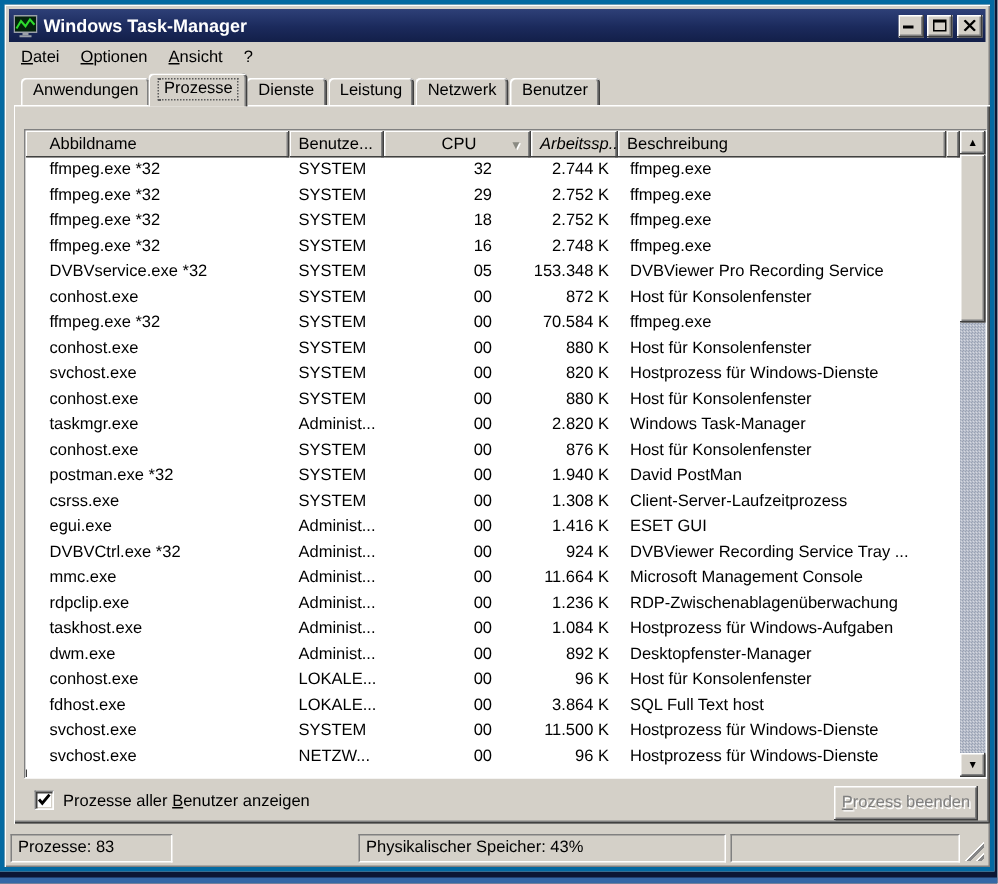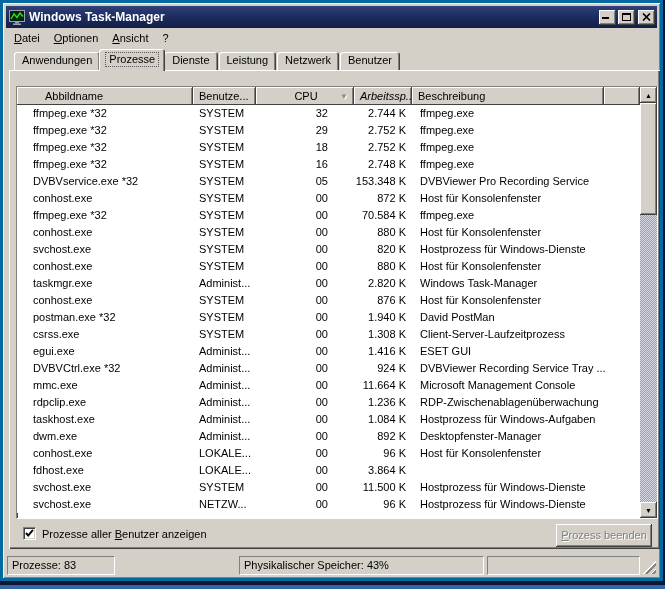--- a/index.html
+++ b/index.html
@@ -70,25 +70,25 @@
     box-shadow: inset 1px 1px 0 #404040;
     display:flex;
   }
   .lv-main { width:624px; height:100%; overflow:hidden; }
   .lv-header { display:flex; height:18px; }
   .hcol {
     background:#d4d0c8; height:18px; line-height:16px; padding:1px 4px 0 6px;
     box-shadow: inset -1px -1px 0 #404040, inset 1px 1px 0 #ffffff, inset -2px 0 0 #808080;
     white-space:nowrap; overflow:hidden; position:relative; flex:none;
   }
-  .hcol-name { width:176px; padding-left:28px; }
+  .hcol-name { width:176px; padding-left:16px; }
   .hcol-user { width:63px; }
   .hcol-cpu  { width:98px; text-align:center; }
   .hcol-mem  { width:58px;font-style:italic; }
-  .hcol-desc { width:192px; }
+  .hcol-desc { width:219px; }
   .hcol-stub { flex:1; padding:0; }
   .sort-icon { position:absolute; right:6px; top:2px; font-size:8px; color:#8a8a82; text-shadow:1px 1px 0 #fff; }
 
   .lv-body { background:#fff; }
   .lv-row { display:flex; height:17px; line-height:17px; }
   .cell { flex:none; white-space:nowrap; overflow:hidden; }
   .c-name { width:176px; padding-left:16px; }
   .c-user { width:63px;  padding-left:6px; }
   .c-cpu  { width:78px;  text-align:right; padding-right:6px; }
   .c-mem  { width:80px;  text-align:right; padding-right:8px; }
@@ -349,20 +349,21 @@
     <span class="cell c-user">LOKALE...</span>
     <span class="cell c-cpu">00</span>
     <span class="cell c-mem">96 K</span>
     <span class="cell c-desc">Host für Konsolenfenster</span>
   </div>
             <div class="lv-row">
     <span class="cell c-name">fdhost.exe</span>
     <span class="cell c-user">LOKALE...</span>
     <span class="cell c-cpu">00</span>
     <span class="cell c-mem">3.864 K</span>
+    <span class="cell c-desc">SQL Full Text host</span>
   </div>
             <div class="lv-row">
     <span class="cell c-name">svchost.exe</span>
     <span class="cell c-user">SYSTEM</span>
     <span class="cell c-cpu">00</span>
     <span class="cell c-mem">11.500 K</span>
     <span class="cell c-desc">Hostprozess für Windows-Dienste</span>
   </div>
             <div class="lv-row">
     <span class="cell c-name">svchost.exe</span>

